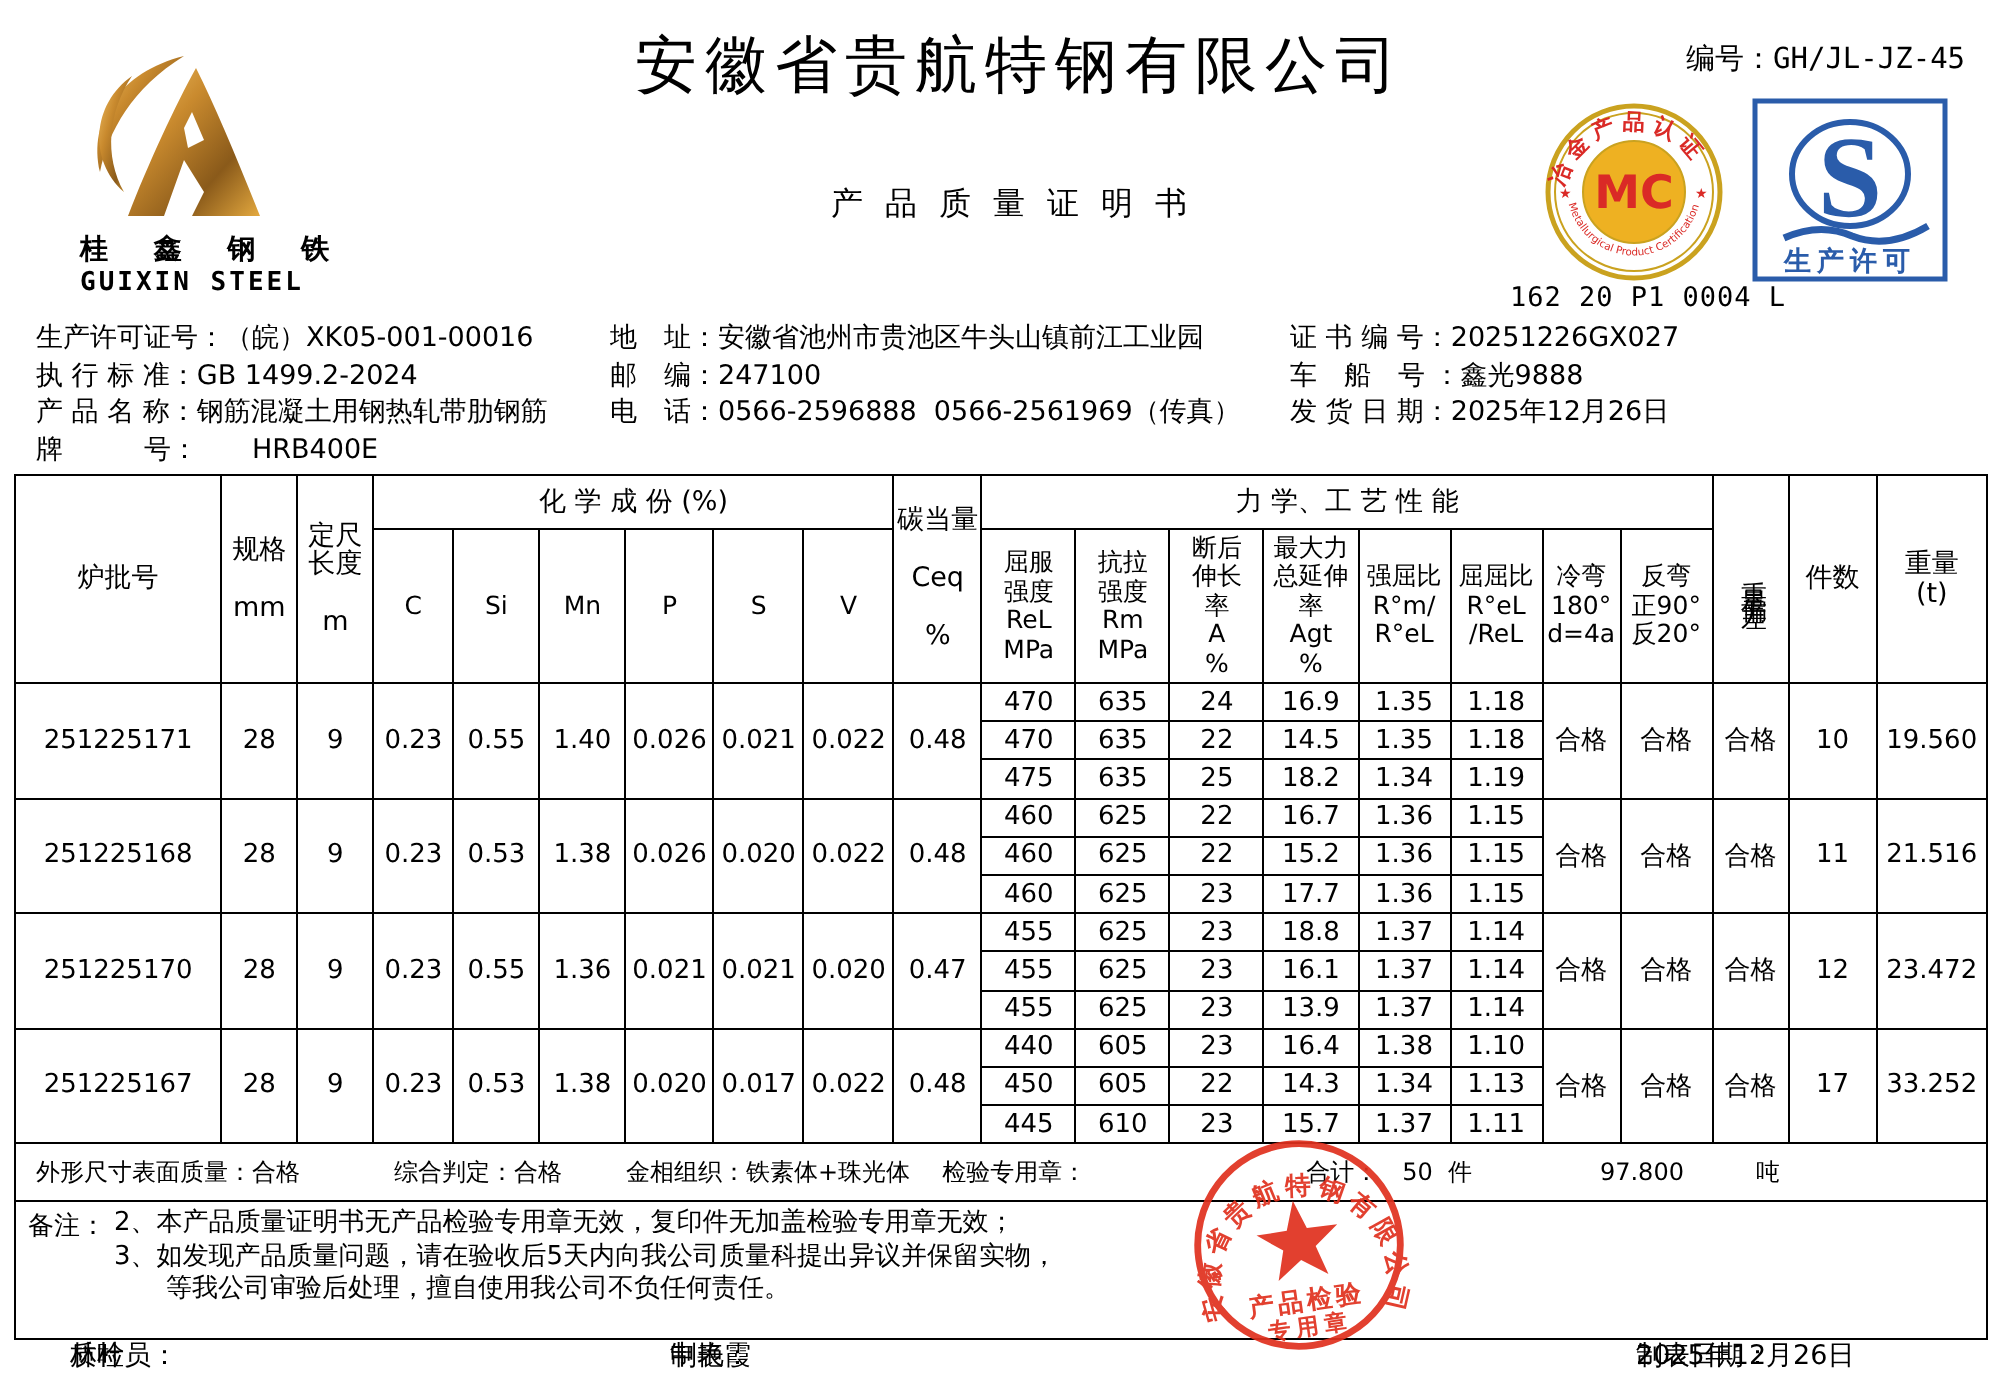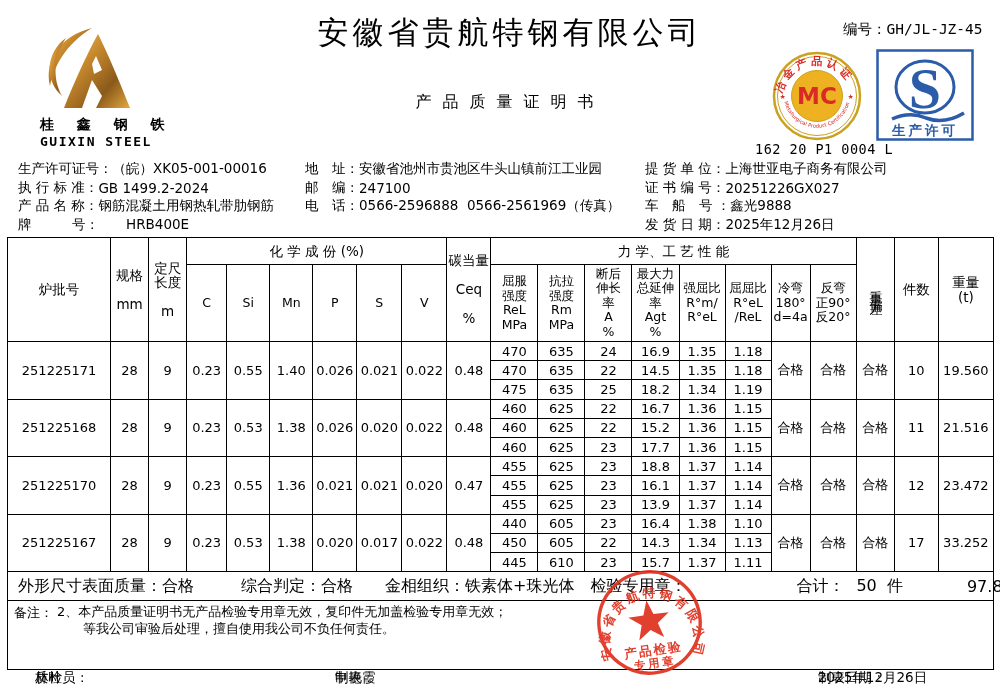--- a/index.html
+++ b/index.html
@@ -32,21 +32,21 @@
   table.qt th,table.qt td{border:1px solid #000;padding:0;text-align:center;vertical-align:middle;
       font-weight:normal;font-size:13px;overflow:hidden;}
   table.qt th{font-size:12.5px;line-height:14.5px;}
   tr.h1 th{height:26px;font-size:13.5px;}
   tr.h2 th{height:76px;}
   .pre{white-space:pre-line;}
   .vert span{writing-mode:vertical-rl;text-orientation:upright;letter-spacing:4px;font-size:13px;}
   tbody.batches td{height:18.2px;}
 
   .summary-row{border:1px solid #000;border-top:none;height:28px;display:flex;align-items:center;
-      font-size:16px;white-space:pre;}
+      font-size:12px;white-space:pre;}
   .notes-box{border:1px solid #000;border-top:none;height:62px;padding:3px 6px;font-size:13px;
       display:flex;align-items:flex-start;}
   .notes-label{white-space:pre;margin-right:4px;}
   .notes-lines div{line-height:16.3px;white-space:pre-wrap;}
 
   
   .footer-line{position:absolute;top:669px;left:0;width:1000px;font-size:13.5px;}
   .footer-line span{position:absolute;white-space:pre;}
   .f-inspector{left:35px;}
   .f-tab{left:335px;}
@@ -111,21 +111,20 @@
     <div class="info-line"><span>执 行 标 准：</span><span>GB 1499.2-2024</span></div>
     <div class="info-line"><span>产 品 名 称：</span><span>钢筋混凝土用钢热轧带肋钢筋</span></div>
     <div class="info-line"><span>牌　　　号：</span><span>　　HRB400E</span></div>
   </div>
   <div class="info-col ic2">
     <div class="info-line"><span>地　址：</span><span>安徽省池州市贵池区牛头山镇前江工业园</span></div>
     <div class="info-line"><span>邮　编：</span><span>247100</span></div>
     <div class="info-line"><span>电　话：</span><span>0566-2596888  0566-2561969（传真）</span></div>
   </div>
   <div class="info-col ic3">
-    <div class="info-line"><span>提 货 单 位：</span><span>上海世亚电子商务有限公司</span></div>
     <div class="info-line"><span>证 书 编 号：</span><span>20251226GX027</span></div>
     <div class="info-line"><span>车　船　号 ：</span><span>鑫光9888</span></div>
     <div class="info-line"><span>发 货 日 期：</span><span>2025年12月26日</span></div>
   </div>
 
   <div class="doc-wrap">
     <table class="qt">
       <colgroup>
         <col style="width:103px">
           <col style="width:38px">
@@ -378,20 +377,21 @@
       <span style="margin-left:110px">合计：</span>
       <span style="margin-left:12px">50  件</span>
       <span style="margin-left:64px">97.800</span>
       <span style="margin-left:36px">吨</span>
     </div>
 
     <div class="notes-box">
       <span class="notes-label">备注：</span>
       <div class="notes-lines">
         <div>2、本产品质量证明书无产品检验专用章无效，复印件无加盖检验专用章无效；</div>
+        <div>3、如发现产品质量问题，请在验收后5天内向我公司质量科提出异议并保留实物，</div>
         <div>　　等我公司审验后处理，擅自使用我公司不负任何责任。</div>
       </div>
     </div>
   </div>
 
   <svg class="stamp" viewBox="0 0 116 116">
     <g transform="rotate(-8 58 58)">
       <circle cx="58" cy="58" r="52" fill="none" stroke="#e0301e" stroke-width="3.5"></circle>
       <path id="stampArc" d="M 17,92 A 44,44 0 1 1 99,92" fill="none"></path>
       <text font-size="13" fill="#e0301e" letter-spacing="3" font-weight="bold">

